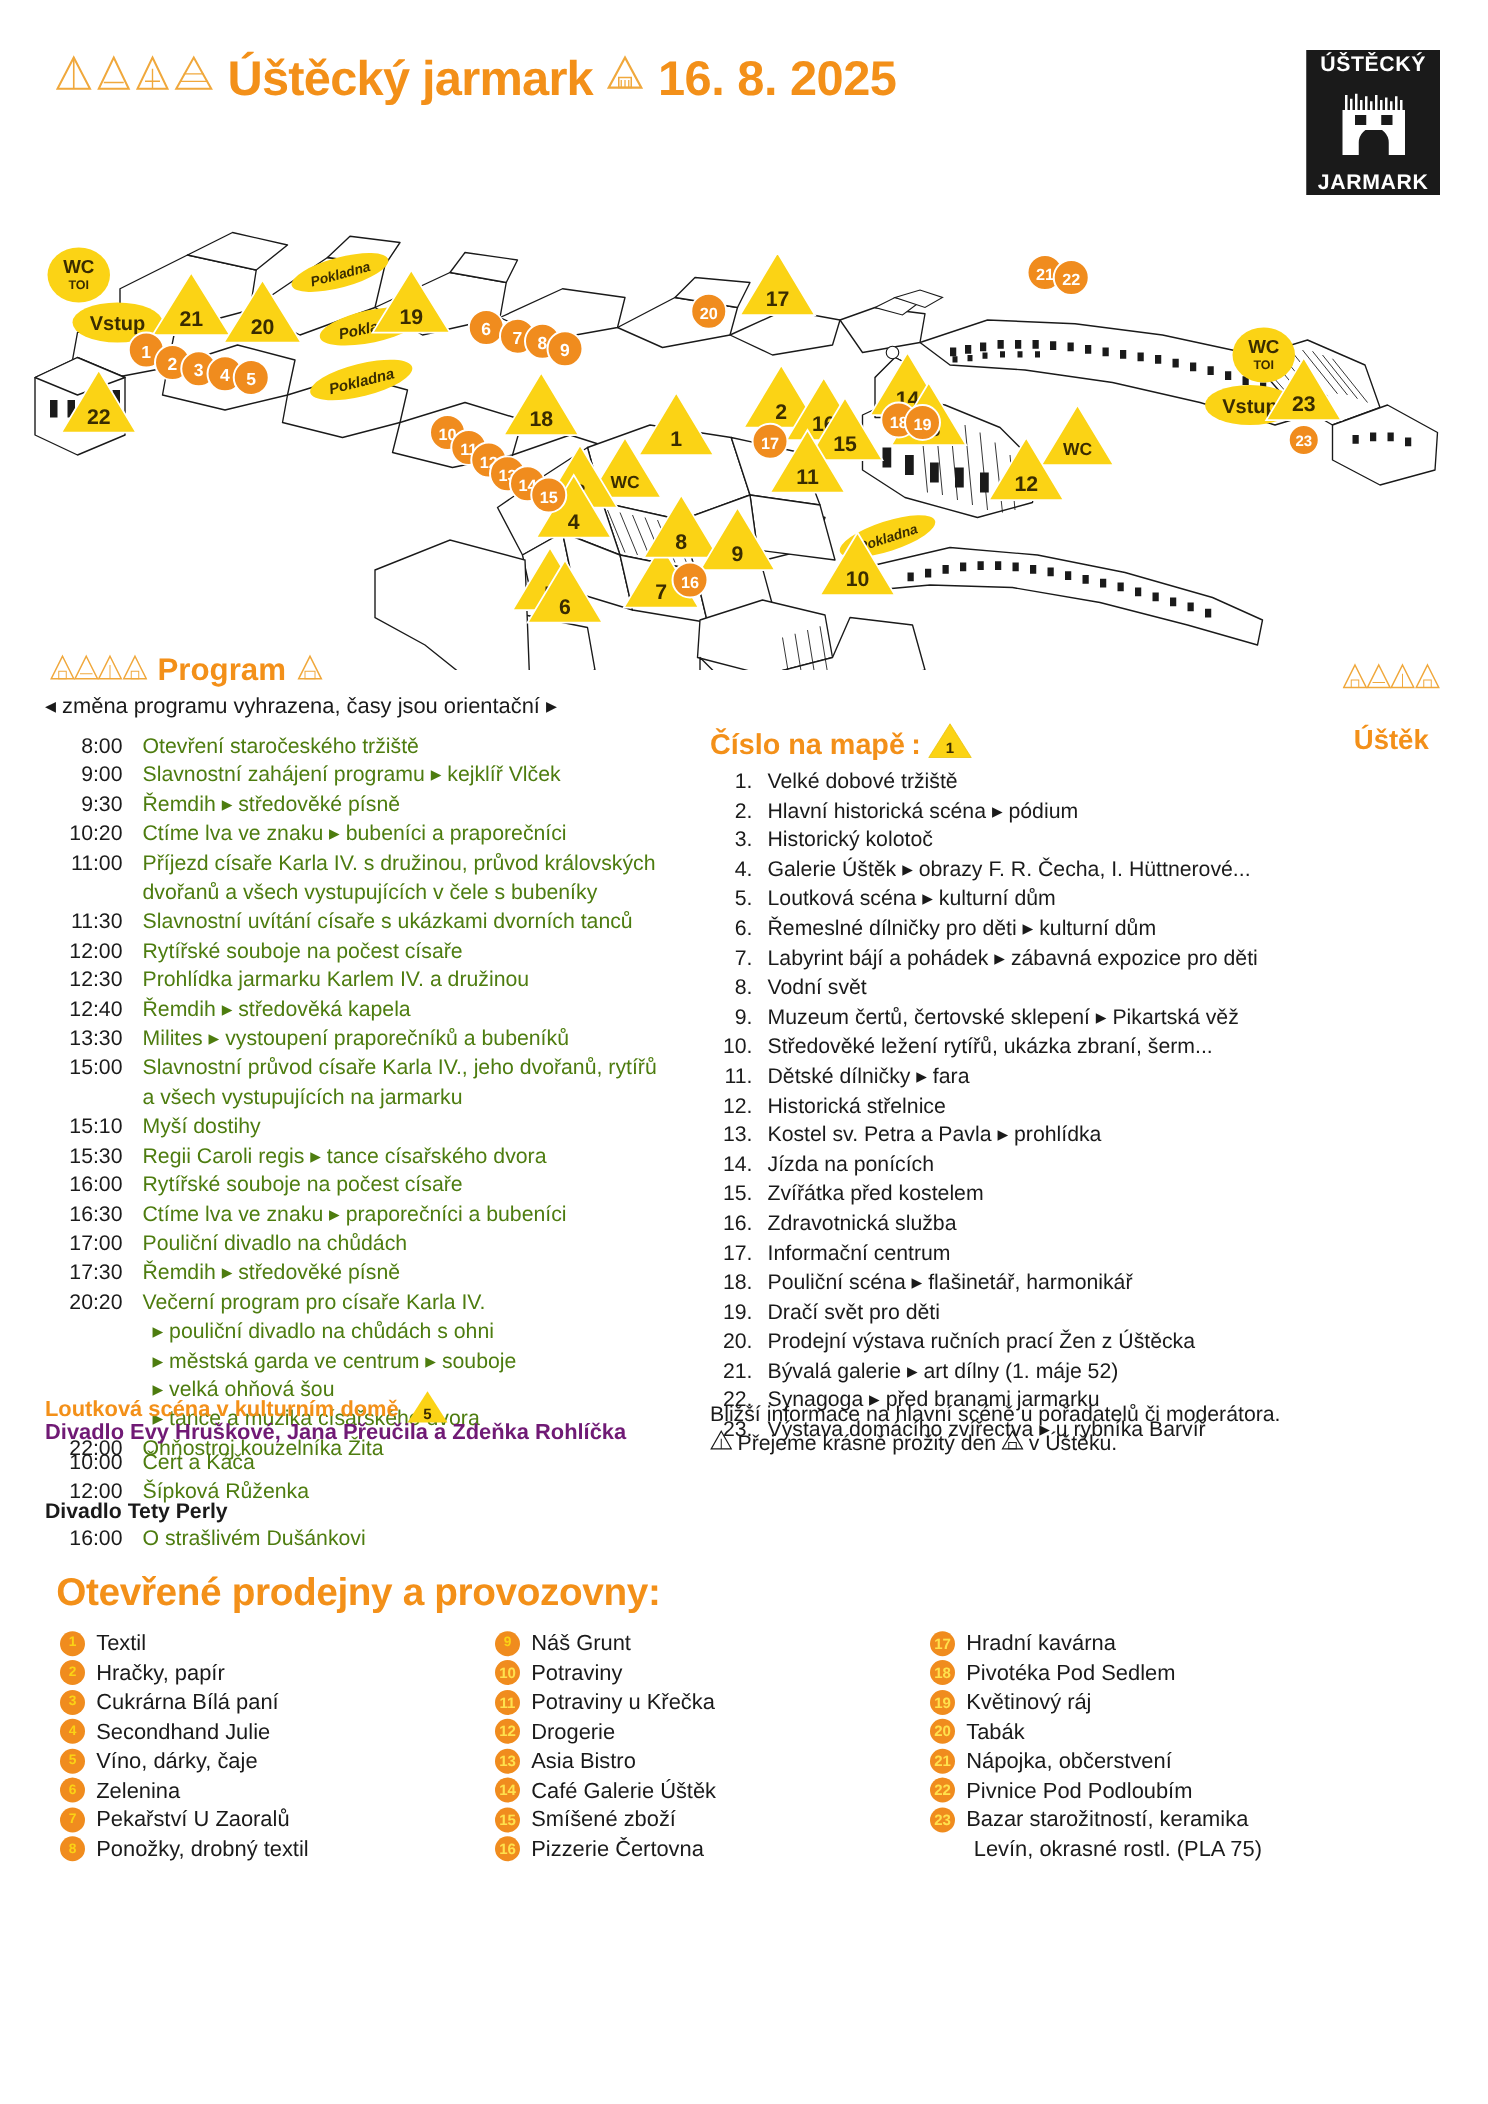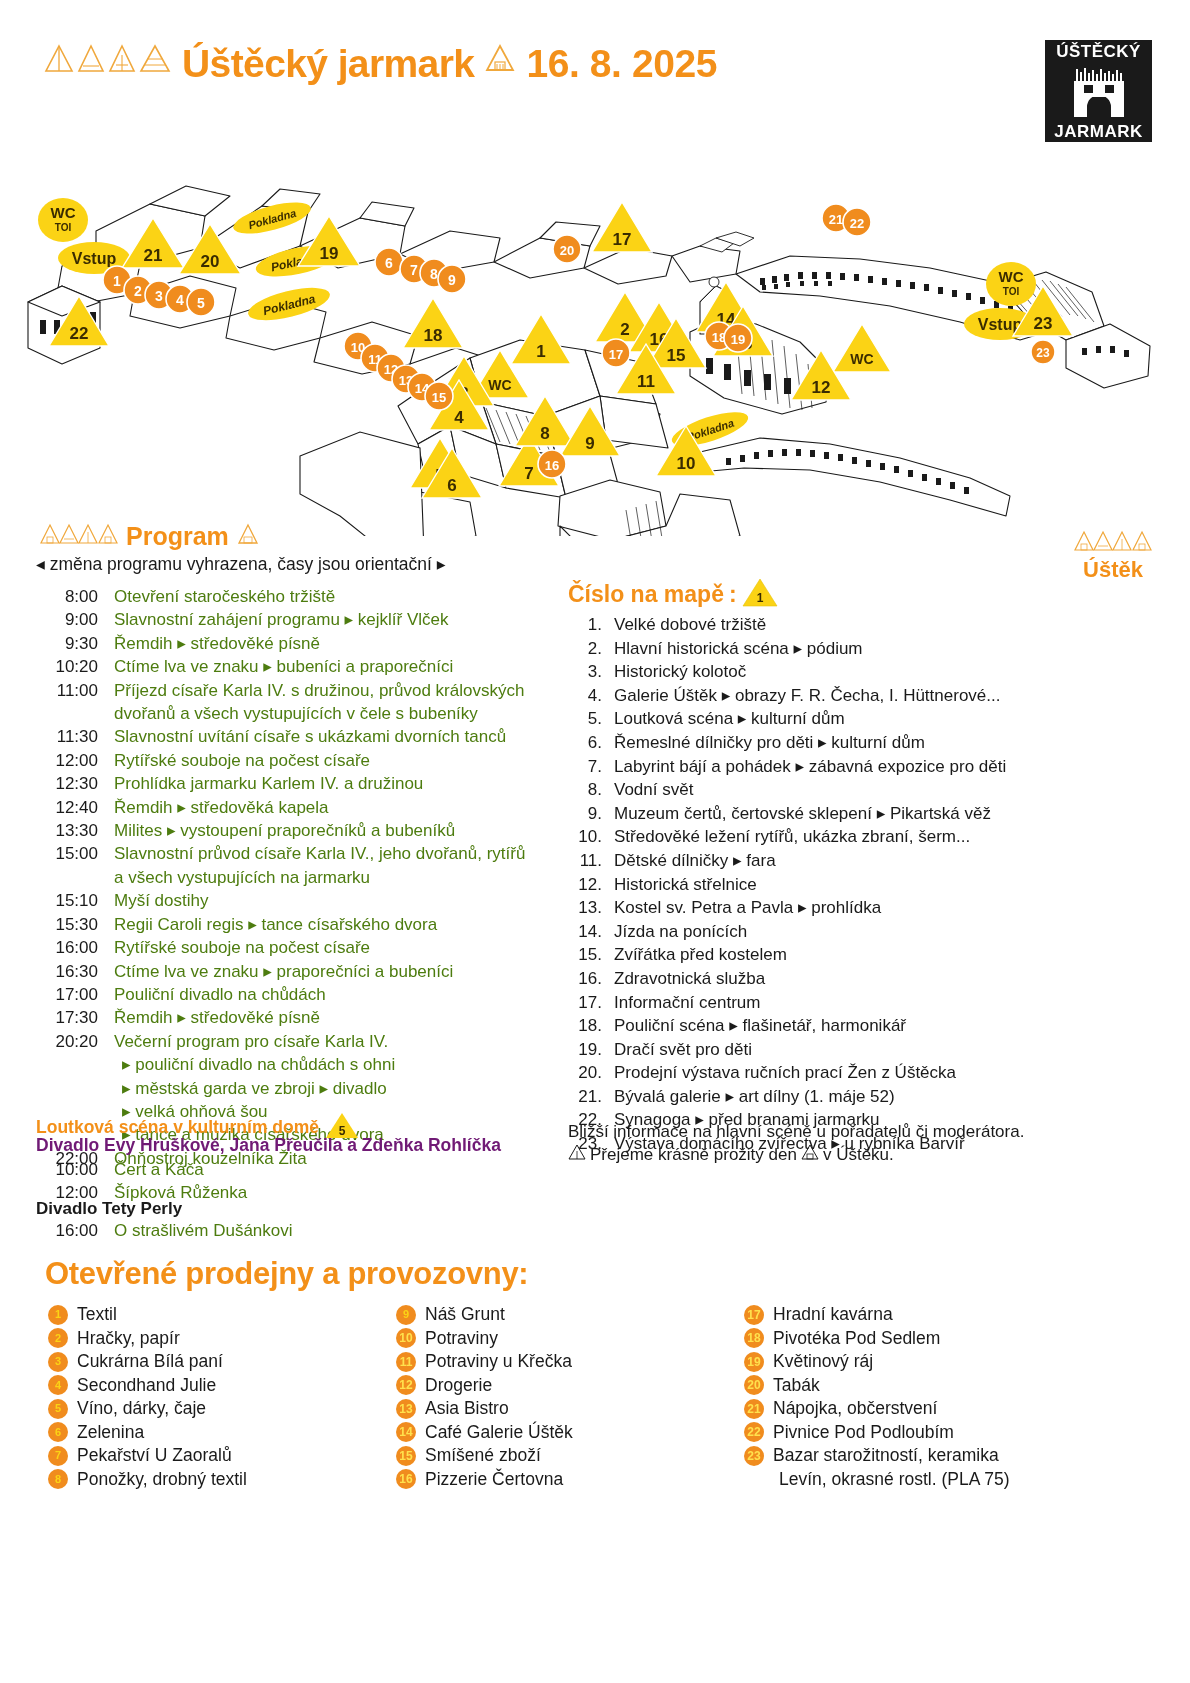--- a/index.html
+++ b/index.html
@@ -30,21 +30,21 @@
     white-space: nowrap;
   }
   .date-txt {
     font-size: 39px; font-weight: bold; color: #F39019;
     letter-spacing: -0.4px; line-height: 1; white-space: nowrap;
   }
 
   
   .logo {
     position: absolute; right: 38px; top: 6px;
-    width: 107px; height: 102px; background: #1a1a1a;
+    width: 107px; height: 116px; background: #1a1a1a;
     display: flex; flex-direction: column; align-items: center;
     justify-content: space-between; padding: 3px 0 2px;
   }
   .logo-top { font-size: 17px; font-weight: bold; color: #fff; letter-spacing: 0.5px; line-height: 1;}
   .logo-bot { font-size: 17px; font-weight: bold; color: #fff; letter-spacing: 0.5px; line-height: 1;}
   .logo-mid { width: 100%; display: flex; justify-content: center; }
 
   
   .map { position: absolute; left: 0; top: 96px; width: 1190px; height: 440px; }
   .map svg { display: block; }
@@ -105,21 +105,21 @@
   
   .cislo-head {
     position: absolute; left: 568px; top: 578px;
     display: flex; align-items: center; gap: 5px;
   }
   .cislo-head .t { font-size: 23px; font-weight: bold; color: #F39019; line-height: 1; }
   .ustek-label {
     position: absolute; right: 38px; top: 530px;
     text-align: center;
   }
-  .ustek-label .t { font-size: 22px; font-weight: bold; color: #F39019; line-height: 1.25; }
+  .ustek-label .t { font-size: 22px; font-weight: bold; color: #F39019; line-height: 1.25; margin-top: 21px; }
 
   .num-list { position: absolute; left: 568px; top: 613px; width: 520px; }
   .nrow { display: flex; align-items: baseline; line-height: 23.6px; }
   .nnum { width: 46px; text-align: right; padding-right: 12px; font-size: 17px; flex: 0 0 46px; }
   .ntext { font-size: 17px; white-space: nowrap; }
 
   .footnote { position: absolute; left: 568px; top: 1120px; width: 540px; }
   .footnote .l1 { font-size: 17px; line-height: 23px; white-space: nowrap; }
   .footnote .l2 { font-size: 17px; line-height: 23px; display: flex; align-items: center; gap: 4px; white-space: nowrap;}
 
@@ -741,21 +741,21 @@
     <div class="prow">
         <span class="ptime">20:20</span>
         <span class="ptext">Večerní program pro císaře Karla IV.</span>
       </div>
     <div class="prow">
         <span class="ptime"></span>
         <span class="ptext psub">▸ pouliční divadlo na chůdách s ohni</span>
       </div>
     <div class="prow">
         <span class="ptime"></span>
-        <span class="ptext psub">▸ městská garda ve zbroji ▸ divadlo</span>
+        <span class="ptext psub">▸ městská garda ve centrum ▸ souboje</span>
       </div>
     <div class="prow">
         <span class="ptime"></span>
         <span class="ptext psub">▸ velká ohňová šou</span>
       </div>
     <div class="prow">
         <span class="ptime"></span>
         <span class="ptext psub">▸ tance a muzika císařského dvora</span>
       </div>
     <div class="prow">

